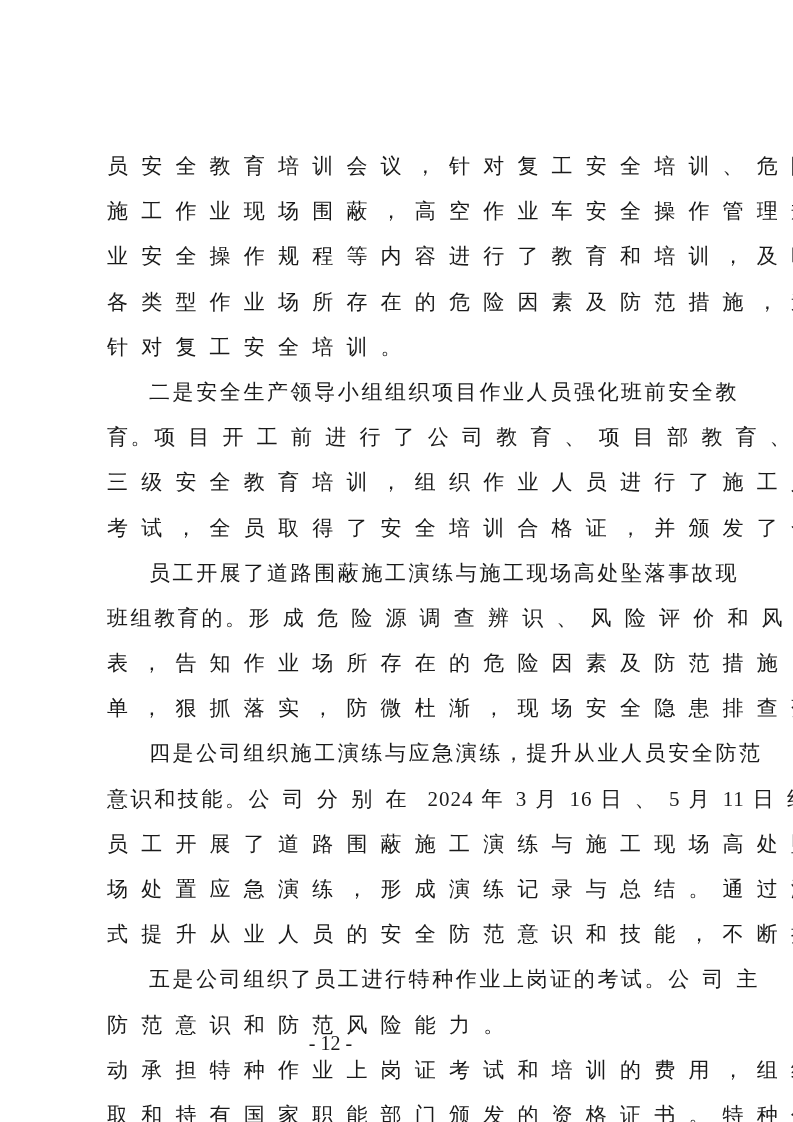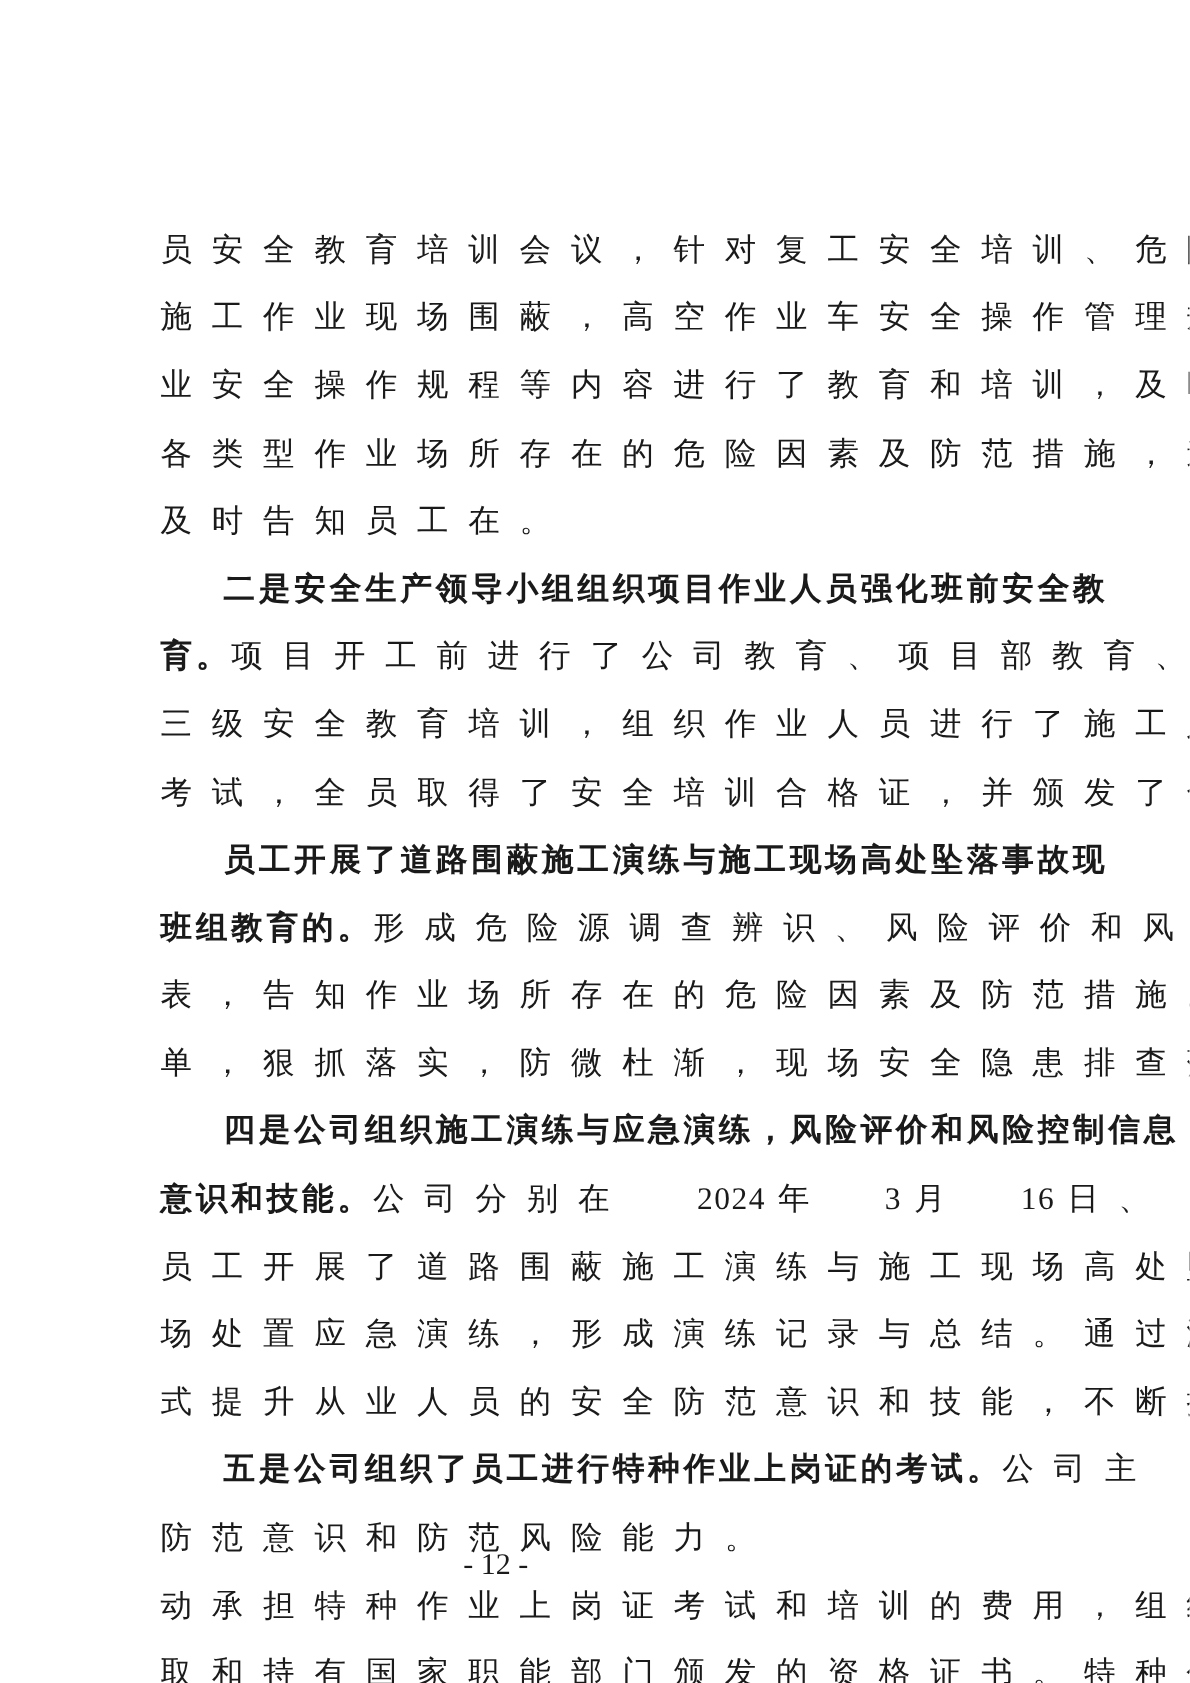--- a/index.html
+++ b/index.html
@@ -21,55 +21,55 @@
       text-align-last: left;
       word-break: break-all;
     }
     .line {
       display: block;
       height: 45.2px;
       white-space: nowrap;
       overflow: visible;
     }
     .indent { padding-left: 42px; }
-    .bold { font-weight: bold; letter-spacing: 2.6px; font-family: "DejaVu Sans", "Liberation Sans", sans-serif; margin-top: 12px; }
-    .num { letter-spacing: 1px; font-family: "Liberation Serif", serif; margin-left: 37px; }
+    .bold { font-weight: normal; letter-spacing: 2.6px; font-family: "DejaVu Sans", "Liberation Sans", sans-serif; margin-top: 12px; }
+    .num { letter-spacing: 1px; font-family: "Liberation Serif", serif; }
     .sp { letter-spacing: 0; display: inline-block; width: 8px; }
     .page-number {
       position: absolute;
       left: 0; width: 661px;
       top: 1032px;
       text-align: center;
       font-family: "Liberation Serif", "DejaVu Serif", serif;
       font-size: 20px;
       color: #1a1a1a;
     }
   </style>
 </head>
 <body>
 
 <div class="page">
   <div class="body-text">
     <span class="line">员安全教育培训会议，针对复工安全培训、危险源再辨识、</span>
     <span class="line">施工作业现场围蔽，高空作业车安全操作管理规程、登高作</span>
     <span class="line">业安全操作规程等内容进行了教育和培训，及时告知员工在</span>
     <span class="line">各类型作业场所存在的危险因素及防范措施，遏制各类生产</span>
-    <span class="line">及时告知员工在。</span>
+    <span class="line">针对复工安全培训。</span>
 
     <span class="line indent"><span class="bold">二是安全生产领导小组组织项目作业人员强化班前安全教</span></span>
     <span class="line"><span class="bold">育。</span><span>项目开工前进行了公司教育、项目部教育、班组教育的</span></span>
     <span class="line">三级安全教育培训，组织作业人员进行了施工人员入场安全</span>
     <span class="line">考试，全员取得了安全培训合格证，并颁发了合格证明。</span>
 
     <span class="line indent"><span class="bold">员工开展了道路围蔽施工演练与施工现场高处坠落事故现</span></span>
     <span class="line"><span class="bold">班组教育的。</span><span>形成危险源调查辨识、风险评价和风险控制信息</span></span>
     <span class="line">表，告知作业场所存在的危险因素及防范措施。制定责任清</span>
     <span class="line">单，狠抓落实，防微杜渐，现场安全隐患排查落实到个人。</span>
 
-    <span class="line indent"><span class="bold">四是公司组织施工演练与应急演练，风险评价和风险控制信息</span></span>
+    <span class="line indent"><span class="bold">四是公司组织施工演练与应急演练，提升从业人员安全防范</span></span>
     <span class="line"><span class="bold">意识和技能。</span><span>公司分别在</span><span class="sp"></span><span class="num">2024</span><span class="sp"></span><span>年</span><span class="num">3</span><span class="sp"></span><span>月</span><span class="num">16</span><span class="sp"></span><span>日、</span><span class="num">5</span><span class="sp"></span><span>月</span><span class="num">11</span><span class="sp"></span><span>日组织</span></span>
     <span class="line">员工开展了道路围蔽施工演练与施工现场高处坠落事故现</span>
     <span class="line">场处置应急演练，形成演练记录与总结。通过演练实践的方</span>
     <span class="line">式提升从业人员的安全防范意识和技能，不断提升员工安全</span>
     <span class="line indent"><span class="bold">五是公司组织了员工进行特种作业上岗证的考试。</span><span>公司主</span></span>
 
     <span class="line">防范意识和防范风险能力。</span>
     <span class="line">动承担特种作业上岗证考试和培训的费用，组织员工依法考</span>
     <span class="line">取和持有国家职能部门颁发的资格证书。特种作业岗位作业</span>
   </div>

